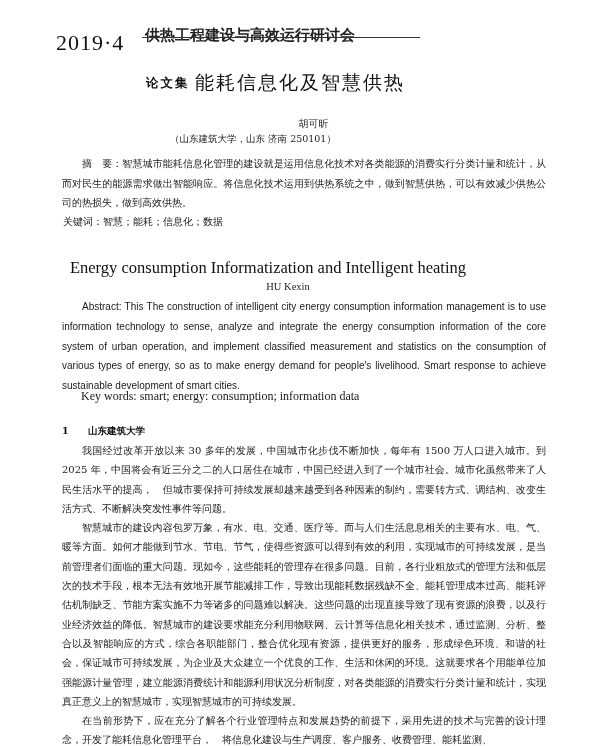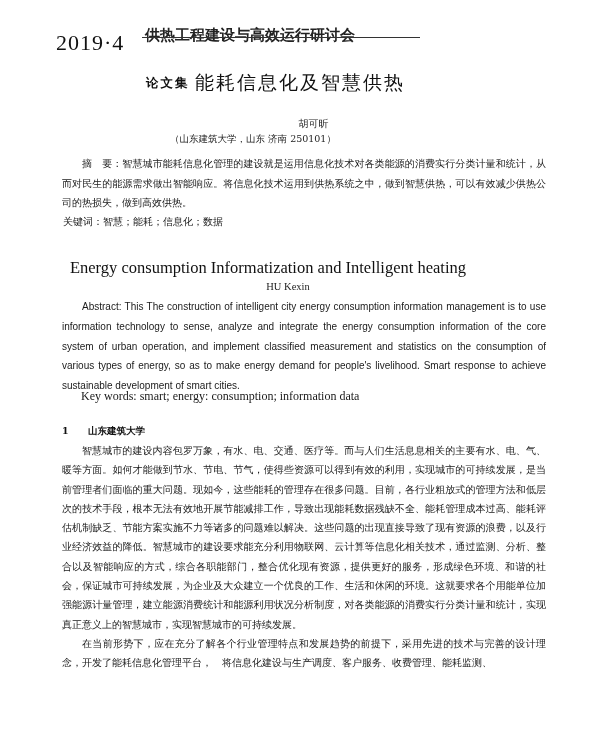--- a/index.html
+++ b/index.html
@@ -51,15 +51,16 @@
 </div>
 <div class="block kw-en">
   <span>Key words: </span><span>smart; energy: consumption; information data</span>
 </div>
 
 <div class="sec-head">
   <span class="sec-num">1</span><span>山东建筑大学</span>
 </div>
 
 <div class="block body-text">
+  <p class="indent">我国经过改革开放以来 30 多年的发展，中国城市化步伐不断加快，每年有 1500 万人口进入城市。到 2025 年，中国将会有近三分之二的人口居住在城市，中国已经进入到了一个城市社会。城市化虽然带来了人民生活水平的提高，　但城市要保持可持续发展却越来越受到各种因素的制约，需要转方式、调结构、改变生活方式、不断解决突发性事件等问题。</p>
   <p class="indent">智慧城市的建设内容包罗万象，有水、电、交通、医疗等。而与人们生活息息相关的主要有水、电、气、暖等方面。如何才能做到节水、节电、节气，使得些资源可以得到有效的利用，实现城市的可持续发展，是当前管理者们面临的重大问题。现如今，这些能耗的管理存在很多问题。目前，各行业粗放式的管理方法和低层次的技术手段，根本无法有效地开展节能减排工作，导致出现能耗数据残缺不全、能耗管理成本过高、能耗评估机制缺乏、节能方案实施不力等诸多的问题难以解决。这些问题的出现直接导致了现有资源的浪费，以及行业经济效益的降低。智慧城市的建设要求能充分利用物联网、云计算等信息化相关技术，通过监测、分析、整合以及智能响应的方式，综合各职能部门，整合优化现有资源，提供更好的服务，形成绿色环境、和谐的社会，保证城市可持续发展，为企业及大众建立一个优良的工作、生活和休闲的环境。这就要求各个用能单位加强能源计量管理，建立能源消费统计和能源利用状况分析制度，对各类能源的消费实行分类计量和统计，实现真正意义上的智慧城市，实现智慧城市的可持续发展。</p>
   <p class="indent">在当前形势下，应在充分了解各个行业管理特点和发展趋势的前提下，采用先进的技术与完善的设计理念，开发了能耗信息化管理平台，　将信息化建设与生产调度、客户服务、收费管理、能耗监测、</p>
 </div>
 
 </body></html>

